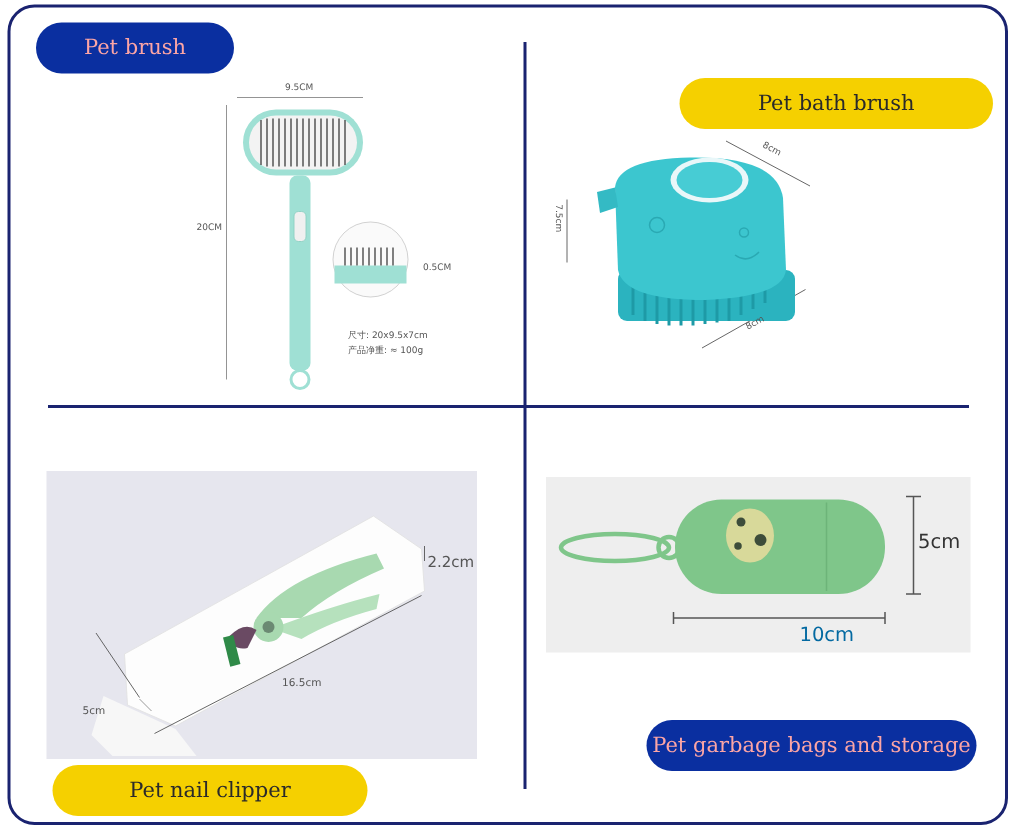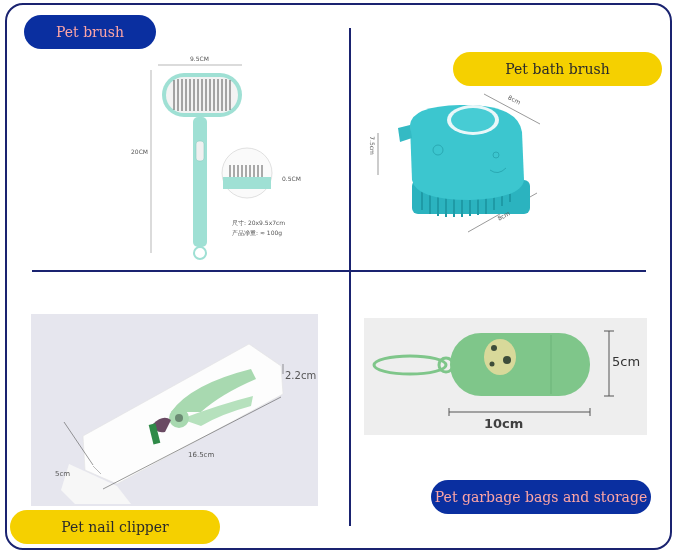--- a/index.html
+++ b/index.html
@@ -128,21 +128,21 @@
     <rect x="113" y="116" width="20" height="7" fill="#2f8a48" transform="rotate(76 123 120)"></rect>
     <line x1="62" y1="152" x2="70" y2="160" stroke="#555" stroke-width="0.4"></line>
     <line x1="72" y1="175" x2="250" y2="83" stroke="#555" stroke-width="0.6"></line>
     <line x1="33" y1="108" x2="62" y2="151" stroke="#555" stroke-width="0.6"></line>
     <line x1="252" y1="50" x2="252" y2="60" stroke="#555" stroke-width="0.6"></line>
   </svg>
 </div>
 <span class="dim" style="left:285px; top:370px; font-size:10px;">2.2cm</span>
 <span class="dim" style="left:188px; top:451px; font-size:7px;text-align:center;">16.5cm</span>
 <span class="dim" style="left:55px; top:470px; font-size:7px;">5cm</span>
-<div class="pill yellow" style="left:10px; top:510px; width:210px;align-items:center;">
+<div class="pill yellow" style="left:35px; top:510px; width:210px;align-items:center;">
   <span>Pet nail clipper</span>
 </div>
 
 <div class="photo" style="left:364px; top:318px; width:283px; height:117px; background:#eeeeee;">
   <svg width="283" height="117" viewBox="0 0 283 117">
     <ellipse cx="46" cy="47" rx="36" ry="9" fill="none" stroke="#7fc68a" stroke-width="3"></ellipse>
     <circle cx="82" cy="47" r="7" fill="none" stroke="#7fc68a" stroke-width="3"></circle>
     <rect x="86" y="15" width="140" height="63" rx="31" fill="#7fc68a"></rect>
     <line x1="187" y1="17" x2="187" y2="76" stroke="#6db479" stroke-width="1"></line>
     <ellipse cx="136" cy="39" rx="16" ry="18" fill="#d8d99a"></ellipse>
@@ -151,16 +151,16 @@
     <circle cx="128" cy="46" r="2.5" fill="#3d4d3a"></circle>
     <line x1="85" y1="94" x2="226" y2="94" stroke="#555" stroke-width="1"></line>
     <line x1="85" y1="90" x2="85" y2="98" stroke="#555" stroke-width="1"></line>
     <line x1="226" y1="90" x2="226" y2="98" stroke="#555" stroke-width="1"></line>
     <line x1="245" y1="13" x2="245" y2="78" stroke="#555" stroke-width="1"></line>
     <line x1="240" y1="13" x2="250" y2="13" stroke="#555" stroke-width="1"></line>
     <line x1="240" y1="78" x2="250" y2="78" stroke="#555" stroke-width="1"></line>
   </svg>
 </div>
 <span class="dim" style="left:612px; top:354px; font-size:13px; color:#333;">5cm</span>
-<span class="dim" style="left:484px; top:416px; font-size:13px; color:#404040;font-weight:bold;">10cm</span>
+<span class="dim" style="left:533px; top:416px; font-size:13px; color:#0369a1;">10cm</span>
 <div class="pill blue" style="left:431px; top:480px; width:220px;">
   <span>Pet garbage bags and storage</span>
 </div>
 
 </body></html>

